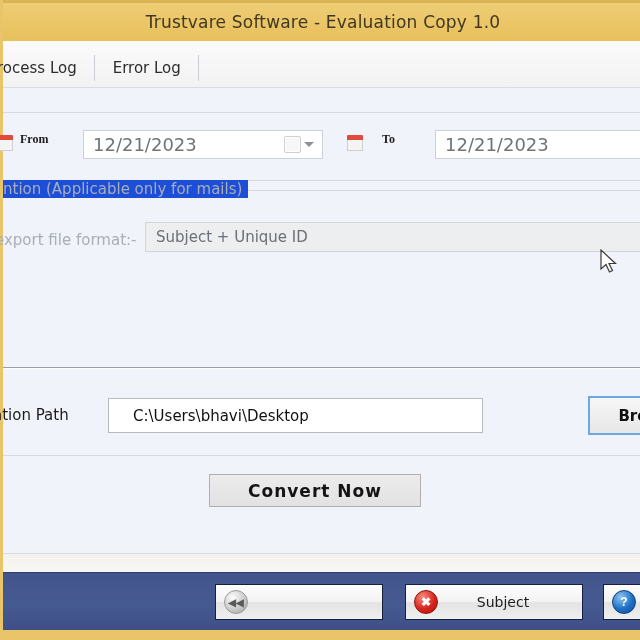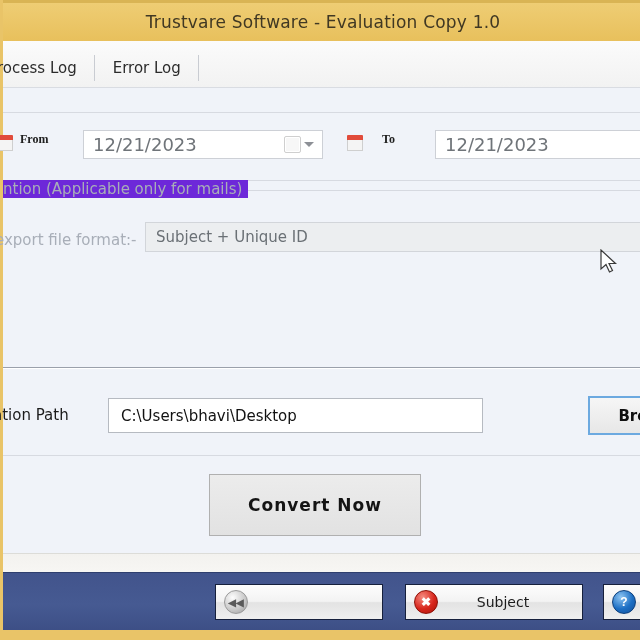--- a/index.html
+++ b/index.html
@@ -108,21 +108,21 @@
     width:0;height:0;border-left:5px solid transparent;
     border-right:5px solid transparent;border-top:5px solid #8d9096;
   }
   
   .groupbox{
     position:absolute;left:-120px;top:92px;width:760px;height:80px;
   }
   .gb-title{
     position:absolute;left:120px;top:0;font-size:15px;color:#a8aeb8;
     white-space:nowrap;font-family:"DejaVu Sans",sans-serif;
-    background:#6d28d9;padding-right:6px;z-index:2;
+    background:#1d4ed8;padding-right:6px;z-index:2;
   }
   .gb-line{
     position:absolute;left:120px;right:0;top:10px;height:1px;background:#d6d9e0;
   }
   .combo{
     position:absolute;
     background:#eceef0;border:1px solid #d2d5da;
     box-sizing:border-box;
     font-size:15px;color:#6a7075;
     display:flex;align-items:center;padding-left:10px;
@@ -130,33 +130,33 @@
   }
   
   .destrow{position:absolute;left:0;top:300px;width:640px;height:60px;}
   .dest-label{
     position:absolute;font-size:15px;color:#1b1b1b;white-space:nowrap;
     font-family:"DejaVu Sans",sans-serif;
   }
   .path-box{
     position:absolute;left:105px;top:10px;width:375px;height:35px;
     background:#ffffff;border:1px solid #b6bac1;
-    box-sizing:border-box;display:flex;align-items:center;padding-left:12px;
+    box-sizing:border-box;display:flex;align-items:center;padding-left:24px;
     font-size:15px;color:#111;font-family:"DejaVu Sans",sans-serif;
   }
   .browse-btn{
     position:absolute;left:585px;top:8px;width:90px;height:39px;
     background:linear-gradient(#f6f6f6,#e7e7e7);
     border:2px solid #6ca9e0;box-sizing:border-box;
     display:flex;align-items:center;justify-content:center;
     font-size:15px;font-weight:bold;color:#111;
     font-family:"DejaVu Sans",sans-serif;overflow:hidden;
   }
   .convert-btn{
-    position:absolute;left:206px;top:386px;width:212px;height:62px;
+    position:absolute;left:206px;top:386px;width:212px;height:33px;
     background:linear-gradient(#ececec,#e2e2e2);
     border:1px solid #b0b0b0;box-sizing:border-box;
     display:flex;align-items:center;justify-content:center;
     font-size:17px;font-weight:bold;color:#141414;letter-spacing:1px;
     font-family:"DejaVu Sans",sans-serif;
   }
   
   .bevel{
     position:absolute;left:0;top:553px;width:640px;height:19px;
     background:linear-gradient(#f3f2ef,#f7f6f3);

